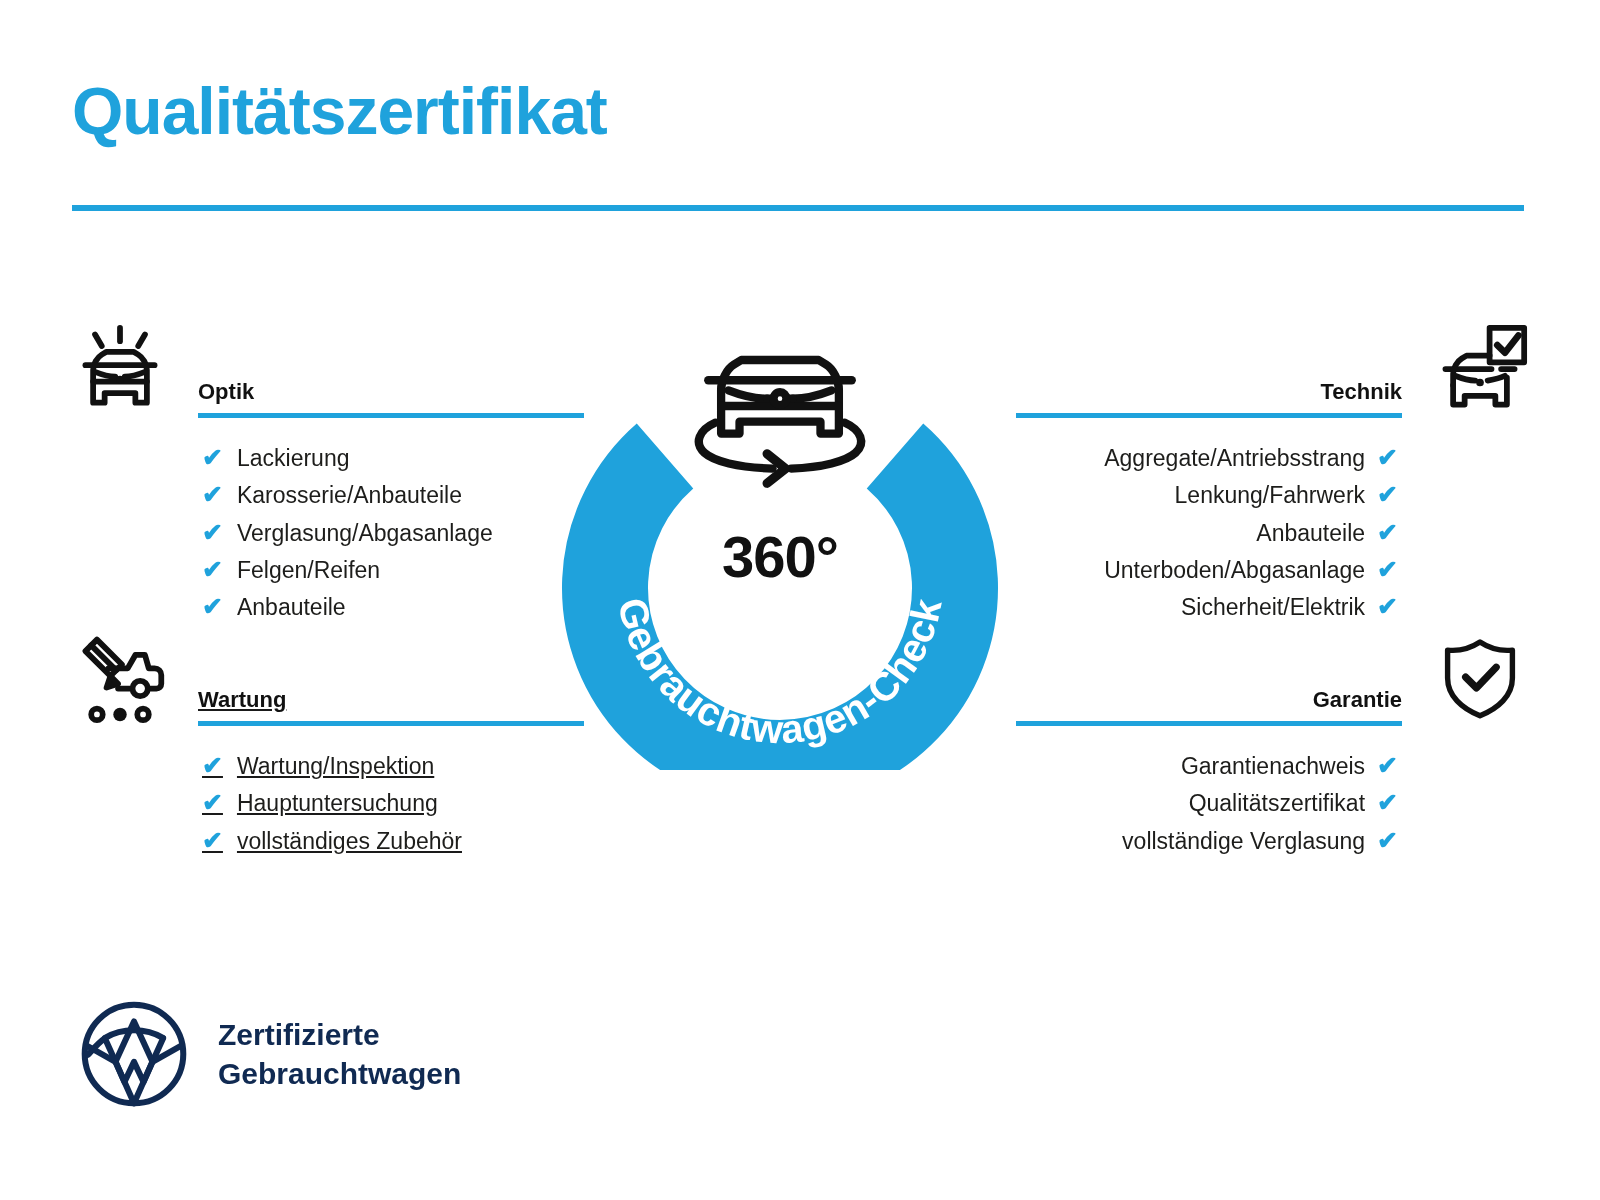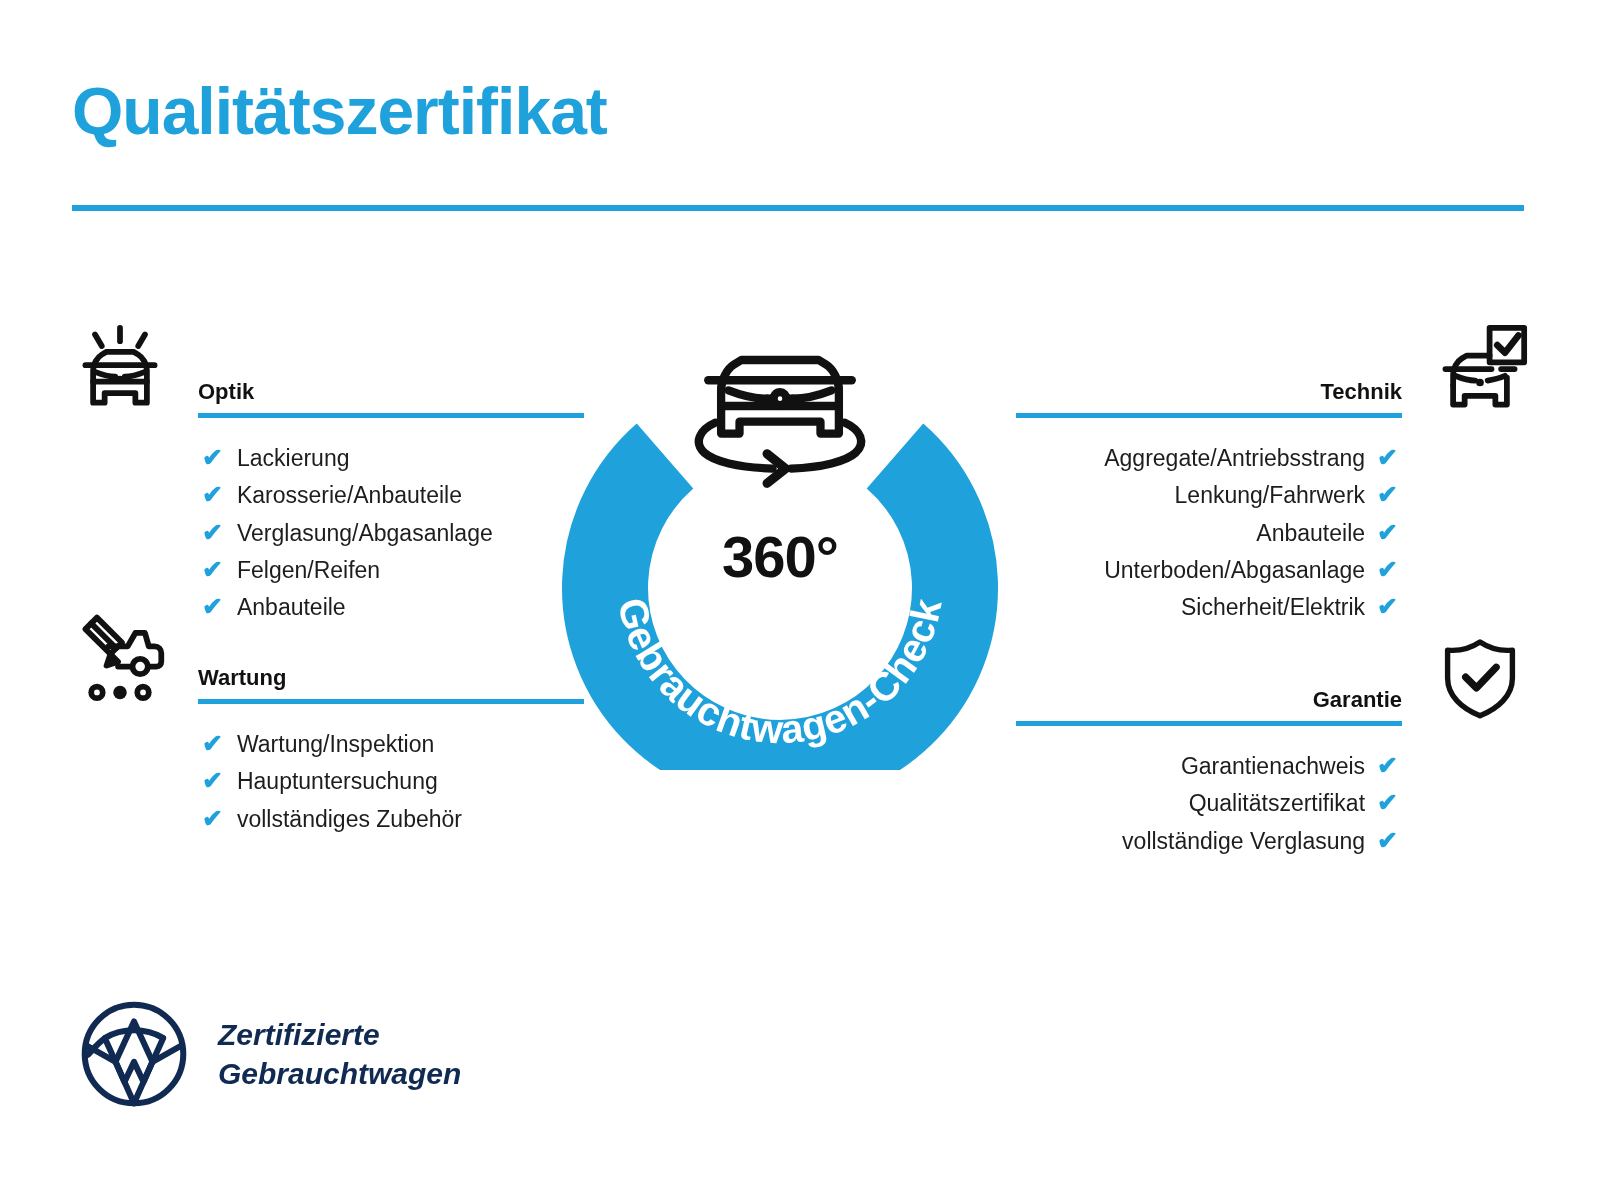--- a/index.html
+++ b/index.html
@@ -35,21 +35,21 @@
     width: 1452px;
     height: 6px;
     background: #1fa2dc;
   }
 
   
   .section {
     position: absolute;
   }
   .sec-optik    { left: 72px;  top: 322px;  width: 512px; }
-  .sec-wartung  { left: 72px;  top: 608px;  width: 512px; }
+  .sec-wartung  { left: 72px;  top: 630px;  width: 512px; text-decoration: underline; }
   .sec-technik  { left: 1016px; top: 322px; width: 512px; }
   .sec-garantie { left: 1016px; top: 630px; width: 512px; }
 
   .sec-head {
     display: flex;
     align-items: flex-end;
     height: 96px;
     position: relative;
   }
   .sec-head.right { flex-direction: row-reverse; justify-content: flex-end; }
@@ -142,21 +142,20 @@
     line-height: 1;
   }
 
   
   .footer-logo {
     position: absolute;
     left: 78px;
     top: 998px;
     display: flex;
     align-items: center;
-    font-style: italic;
   }
   .vw-mark { width: 112px; height: 112px; flex: 0 0 112px; }
   .vw-text {
     margin-left: 28px;
     font-size: 30px;
     font-weight: bold;
     color: #102a52;
     line-height: 1.3;
     white-space: nowrap;
   }

